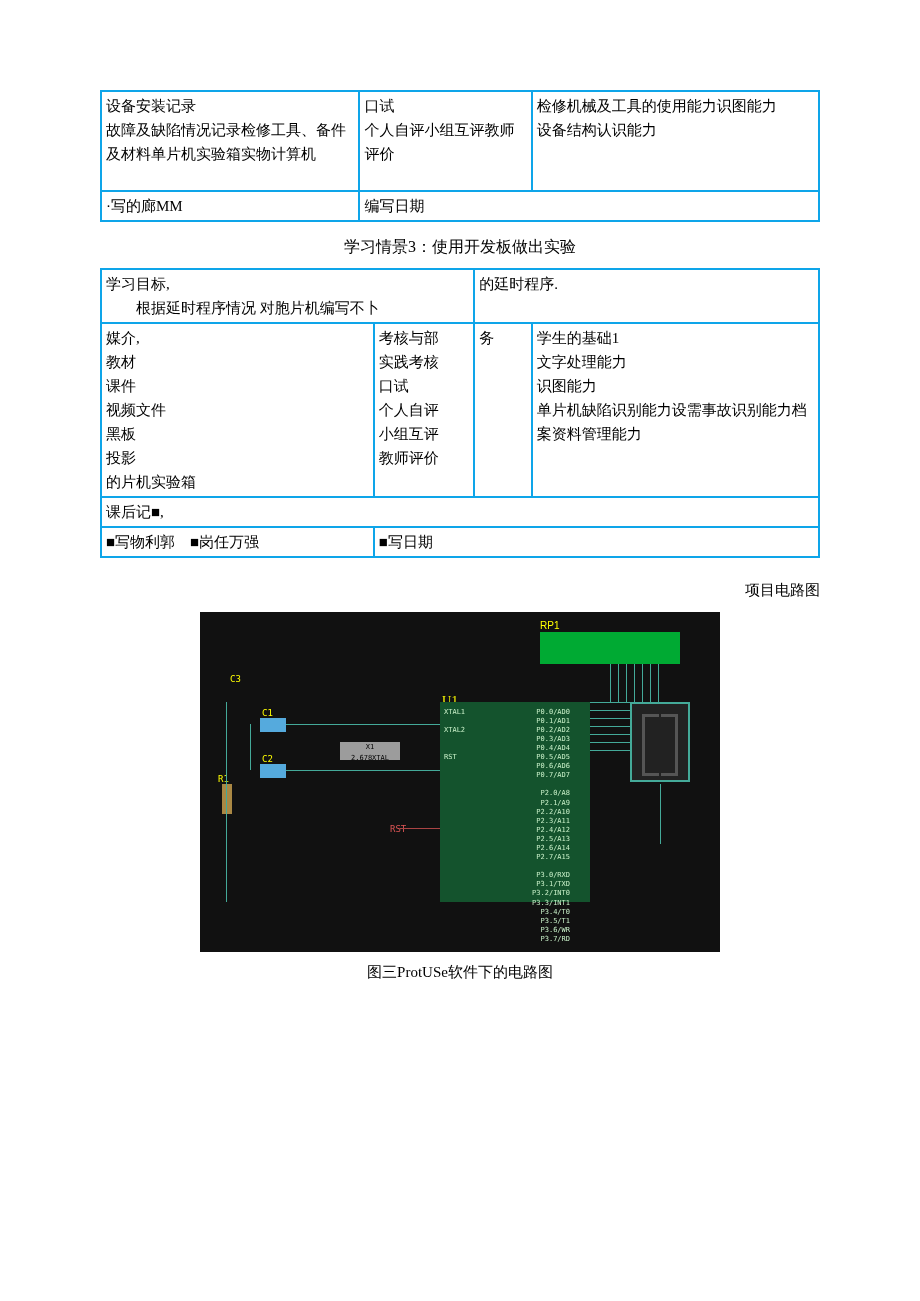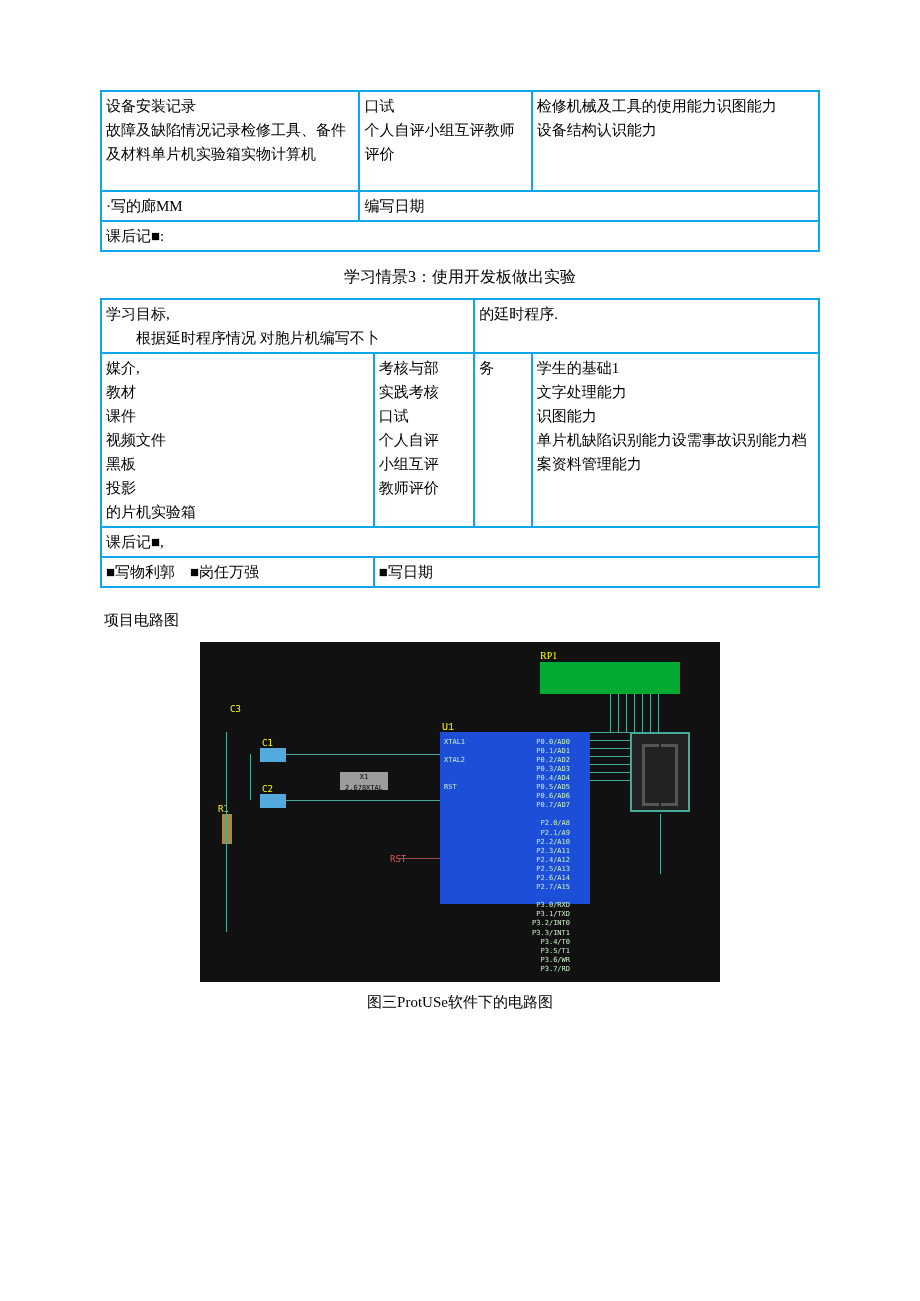--- a/index.html
+++ b/index.html
@@ -59,29 +59,29 @@
       font-size: 9px;
       font-family: monospace;
       padding: 2px 4px;
     }
     .rp-label {
       position: absolute;
       top: 6px;
       left: 340px;
       color: #ff0;
       font-size: 10px;
-      font-family: Liberation Serif, serif;
+      font-family: Liberation Sans, sans-serif;
     }
     .chip {
       position: absolute;
       top: 90px;
       left: 240px;
       width: 150px;
-      height: 172px;
-      background: #1d4ed8;
+      height: 200px;
+      background: #14532d;
       color: #c8f0c8;
       font-size: 7px;
       font-family: monospace;
       padding: 4px 2px;
     }
     .chip-left {
       position: absolute;
       left: 4px;
       top: 6px;
       line-height: 1.3;
@@ -91,22 +91,22 @@
       right: 20px;
       top: 6px;
       text-align: right;
       line-height: 1.3;
     }
     .chip-label {
       position: absolute;
       top: 78px;
       left: 242px;
       color: #ff0;
-      font-size: 10px;
-      font-family: Liberation Mono, monospace;
+      font-size: 13px;
+      font-family: Liberation Serif, serif;
     }
     .seg7 {
       position: absolute;
       top: 90px;
       left: 430px;
       width: 60px;
       height: 80px;
       border: 2px solid #4a9;
       background: #222;
     }
@@ -129,21 +129,21 @@
     .cap {
       position: absolute;
       width: 26px;
       height: 14px;
       background: #5ad;
     }
     .x1 {
       position: absolute;
       top: 130px;
       left: 140px;
-      width: 48px;
+      width: 60px;
       height: 18px;
       background: #9c9c9c;
       color: #000;
       font-size: 7px;
       text-align: center;
       font-family: monospace;
     }
     .lbl {
       position: absolute;
       color: #ff0;
@@ -174,23 +174,20 @@
     <td style="white-space:pre-line;height:100px">设备安装记录
 故障及缺陷情况记录检修工具、备件及材料单片机实验箱实物计算机</td>
     <td style="white-space:pre-line">口试
 个人自评小组互评教师评价</td>
     <td style="white-space:pre-line">检修机械及工具的使用能力识图能力
 设备结构认识能力</td>
   </tr>
   <tr>
     <td>·写的廊MM</td>
     <td colspan="2">编写日期</td>
-  </tr>
-  <tr>
-    <td colspan="3">课后记■:</td>
   </tr>
 </tbody>
   </table>
 
 <div class="section-title">学习情景3：使用开发板做出实验</div>
 
 <table>
   <colgroup>
       <col style="width:38%">
       <col style="width:14%">
@@ -226,21 +223,21 @@
   <tr>
     <td colspan="4">课后记■,</td>
   </tr>
   <tr>
     <td>■写物利郭　■岗任万强</td>
     <td colspan="3">■写日期</td>
   </tr>
 </tbody>
   </table>
 
-<div class="image-title" style="text-align:left;margin-left:4px">项目电路图</div>
+<div class="image-title" style="text-align:right;margin-left:16px">项目电路图</div>
 
 <div class="circuit-wrap">
   <div class="rp-label">RP1</div>
   <div class="rp-block"></div>
 
   <div class="chip-label">U1</div>
   <div class="chip">
     <div class="chip-left" style="white-space:pre">XTAL1
 
 XTAL2

